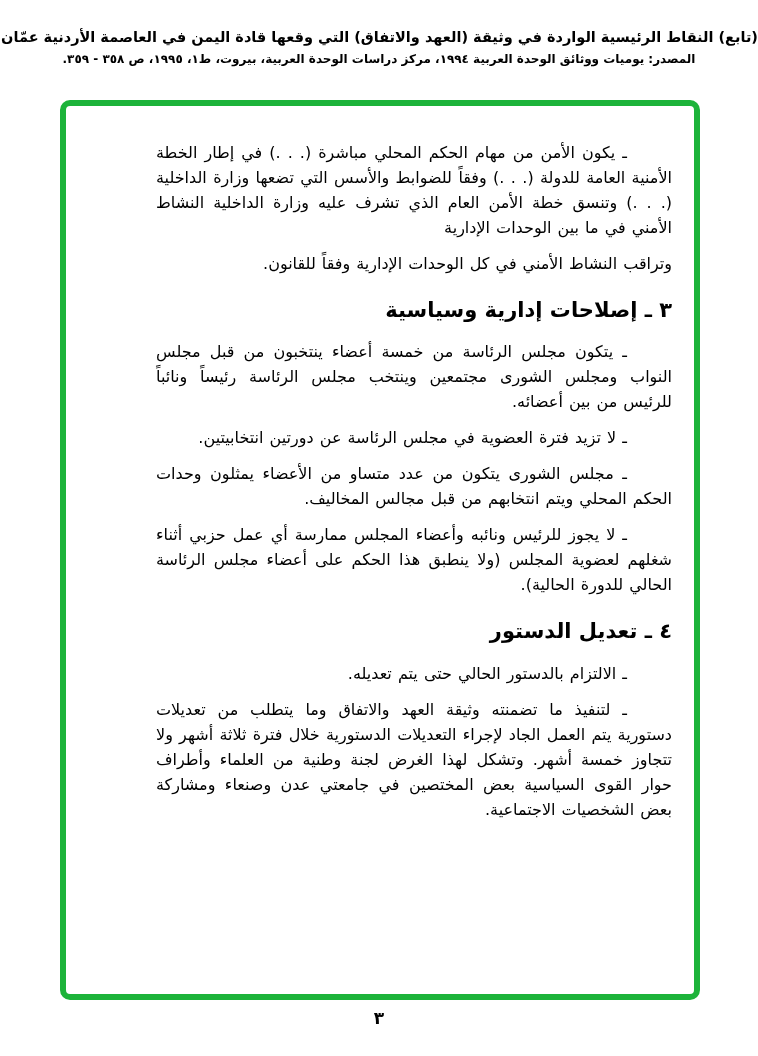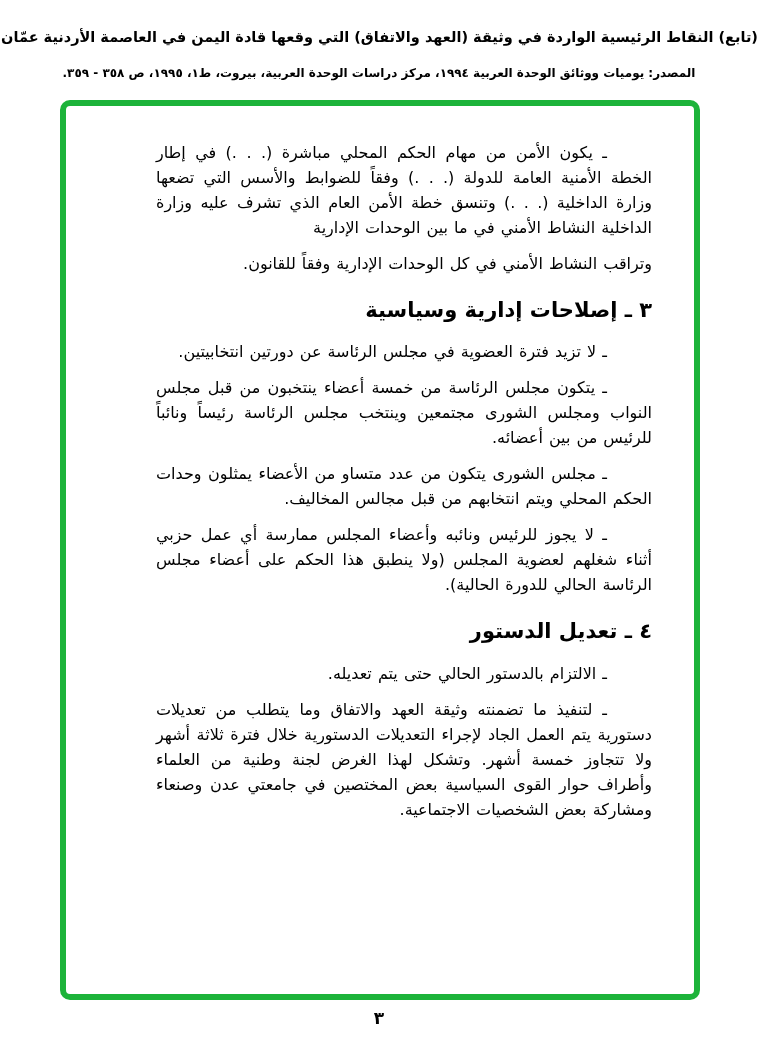--- a/index.html
+++ b/index.html
@@ -28,33 +28,33 @@
     font-weight: bold;
     white-space: nowrap;
     letter-spacing: 0;
     line-height: 1.55;
   }
   .doc-header .source-line {
     font-size: 12px;
     font-weight: bold;
     white-space: nowrap;
     line-height: 1.6;
-    margin-top: 16px;
+    margin-top: 2px;
   }
   .green-box {
     position: absolute;
     left: 60px;
     top: 100px;
     width: 640px;
     height: 900px;
     border: 6px solid #1db33a;
     border-radius: 10px;
     background: #ffffff;
     overflow: hidden;
-    padding: 34px 42px 10px 90px;
+    padding: 34px 22px 10px 90px;
   }
   .para {
     font-size: 16px;
     line-height: 25px;
     text-align: justify;
     text-indent: 45px;
     margin-bottom: 11px;
     word-spacing: 1px;
   }
   .para.noindent {
@@ -83,22 +83,22 @@
 
   <header class="doc-header">
     <div class="title-line">(تابع) النقاط الرئيسية الواردة في وثيقة (العهد والاتفاق) التي وقعها قادة اليمن في العاصمة الأردنية عمّان.</div>
     <div class="source-line">المصدر: يوميات ووثائق الوحدة العربية ١٩٩٤، مركز دراسات الوحدة العربية، بيروت، ط١، ١٩٩٥، ص ٣٥٨ - ٣٥٩.</div>
   </header>
 
   <div class="green-box" style="border-color: rgb(29, 179, 58);">
     <p class="para">ـ يكون الأمن من مهام الحكم المحلي مباشرة (. . .) في إطار الخطة الأمنية العامة للدولة (. . .) وفقاً للضوابط والأسس التي تضعها وزارة الداخلية (. . .) وتنسق خطة الأمن العام الذي تشرف عليه وزارة الداخلية النشاط الأمني في ما بين الوحدات الإدارية</p>
     <p class="para noindent">وتراقب النشاط الأمني في كل الوحدات الإدارية وفقاً للقانون.</p>
     <h2 class="section-heading">٣ ـ إصلاحات إدارية وسياسية</h2>
+    <p class="para">ـ يتكون مجلس الرئاسة من خمسة أعضاء ينتخبون من قبل مجلس النواب ومجلس الشورى مجتمعين وينتخب مجلس الرئاسة رئيساً ونائباً للرئيس من بين أعضائه.</p>
     <p class="para">ـ لا تزيد فترة العضوية في مجلس الرئاسة عن دورتين انتخابيتين.</p>
-    <p class="para">ـ يتكون مجلس الرئاسة من خمسة أعضاء ينتخبون من قبل مجلس النواب ومجلس الشورى مجتمعين وينتخب مجلس الرئاسة رئيساً ونائباً للرئيس من بين أعضائه.</p>
     <p class="para">ـ مجلس الشورى يتكون من عدد متساو من الأعضاء يمثلون وحدات الحكم المحلي ويتم انتخابهم من قبل مجالس المخاليف.</p>
     <p class="para">ـ لا يجوز للرئيس ونائبه وأعضاء المجلس ممارسة أي عمل حزبي أثناء شغلهم لعضوية المجلس (ولا ينطبق هذا الحكم على أعضاء مجلس الرئاسة الحالي للدورة الحالية).</p>
     <h2 class="section-heading">٤ ـ تعديل الدستور</h2>
     <p class="para">ـ الالتزام بالدستور الحالي حتى يتم تعديله.</p>
     <p class="para">ـ لتنفيذ ما تضمنته وثيقة العهد والاتفاق وما يتطلب من تعديلات دستورية يتم العمل الجاد لإجراء التعديلات الدستورية خلال فترة ثلاثة أشهر ولا تتجاوز خمسة أشهر. وتشكل لهذا الغرض لجنة وطنية من العلماء وأطراف حوار القوى السياسية بعض المختصين في جامعتي عدن وصنعاء ومشاركة بعض الشخصيات الاجتماعية.</p>
   </div>
 
   <div class="page-number">٣</div>
 
 </div>

